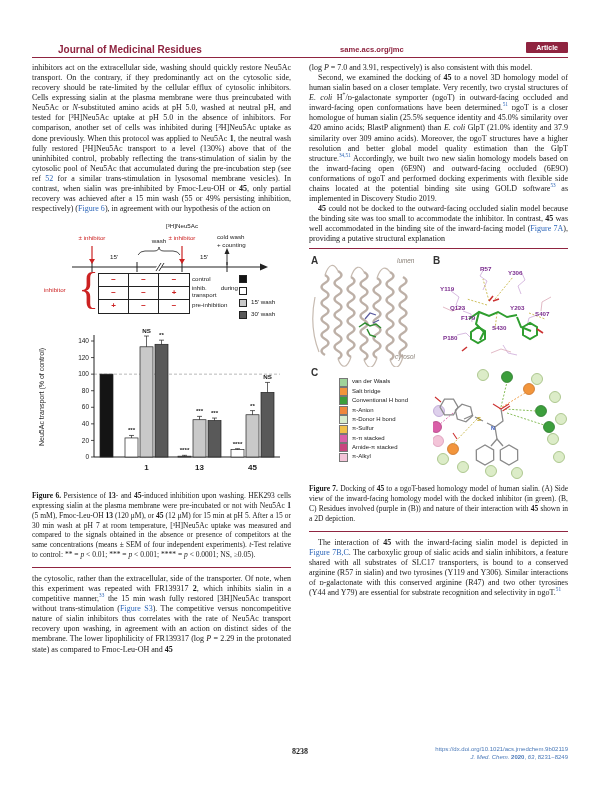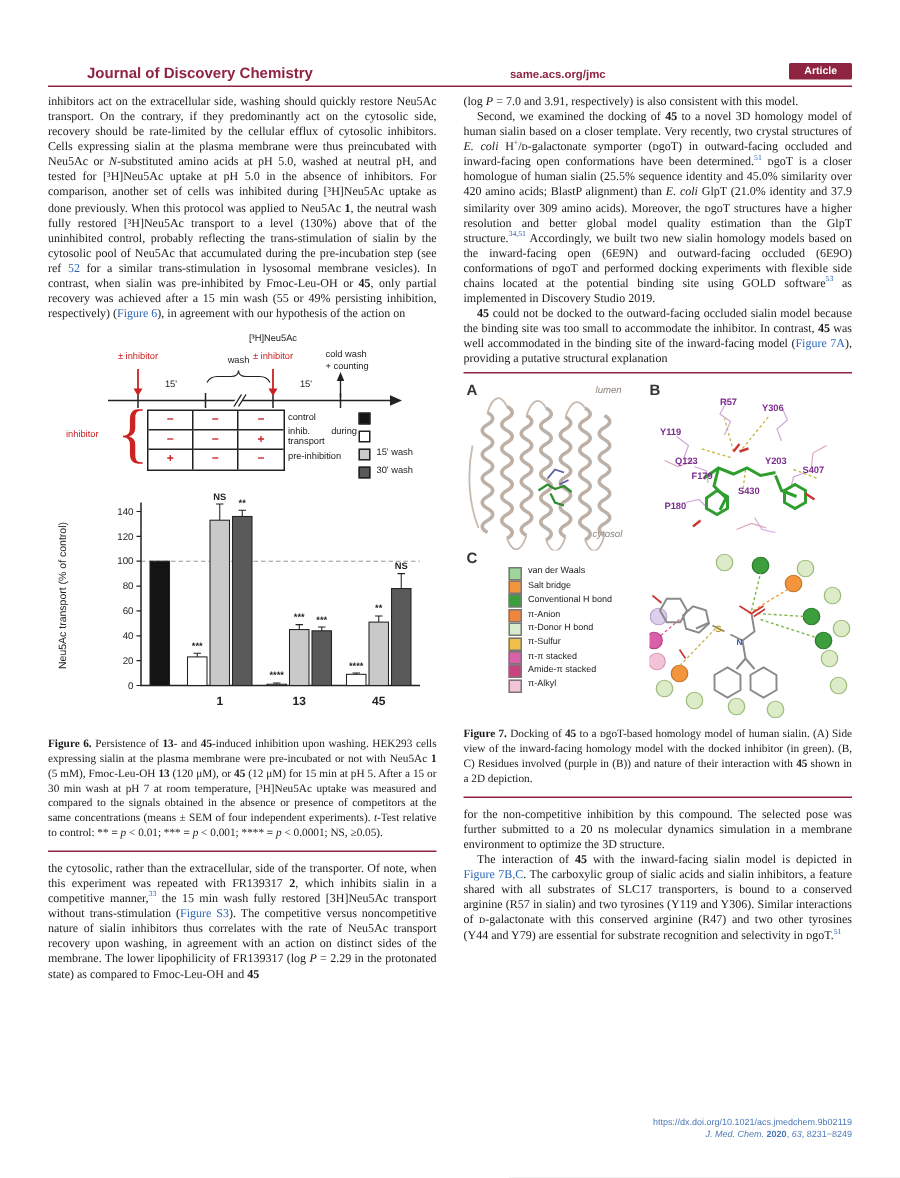--- a/index.html
+++ b/index.html
@@ -61,21 +61,21 @@
   .ftr-doi{position:absolute;right:32px;top:745px;text-align:right;
            font-family:"Liberation Sans",sans-serif;font-size:6px;line-height:1.35;
            color:#4a79b8;}
 </style>
 </head>
 <body>
 
 <div class="page">
 
   <div class="hdr">
-    <span class="hdr-journal">Journal of Discovery Chemistry</span>
+    <span class="hdr-journal">Journal of Medicinal Residues</span>
     <span class="hdr-url">same.acs.org/jmc</span>
     <span class="hdr-badge">Article</span>
   </div>
 
   <div class="col col-left">
     <p class="bp"><span>inhibitors act on the extracellular side, washing should quickly restore Neu5Ac transport. On the contrary, if they predominantly act on the cytosolic side, recovery should be rate-limited by the cellular efflux of cytosolic inhibitors. Cells expressing sialin at the plasma membrane were thus preincubated with Neu5Ac or </span><span class="seg-i">N</span><span>-substituted amino acids at pH 5.0, washed at neutral pH, and tested for [³H]Neu5Ac uptake at pH 5.0 in the absence of inhibitors. For comparison, another set of cells was inhibited during [³H]Neu5Ac uptake as done previously. When this protocol was applied to Neu5Ac </span><span class="seg-b">1</span><span>, the neutral wash fully restored [³H]Neu5Ac transport to a level (130%) above that of the uninhibited control, probably reflecting the trans-stimulation of sialin by the cytosolic pool of Neu5Ac that accumulated during the pre-incubation step (see ref </span><span class="seg-link">52</span><span> for a similar trans-stimulation in lysosomal membrane vesicles). In contrast, when sialin was pre-inhibited by Fmoc-Leu-OH or </span><span class="seg-b">45</span><span>, only partial recovery was achieved after a 15 min wash (55 or 49% persisting inhibition, respectively) (</span><span class="seg-link">Figure 6</span><span>), in agreement with our hypothesis of the action on</span></p>
 
     
     <div class="f6-scheme">
       <svg width="259" height="104" style="position:absolute;left:0;top:0">
@@ -350,22 +350,22 @@
           <polygon points="25.0,40.0 20.5,47.8 11.5,47.8 7.0,40.0 11.5,32.2 20.5,32.2" fill="none" stroke="#8a8a8a" stroke-width="1.3"></polygon>
           <polygon points="39.6,48.7 33.0,54.8 24.4,52.1 22.4,43.3 29.0,37.2 37.6,39.9" fill="none" stroke="#8a8a8a" stroke-width="1.3"></polygon>
           <path d="M8,35 L2,30 M20,66 L24,72" stroke="#cc3333" fill="none" stroke-width="1.1" stroke-linejoin="round"></path>
           <text x="44" y="54" font-size="6" font-weight="bold" fill="#b8960a" font-family="Liberation Sans, sans-serif">S</text>
           <text x="58" y="63" font-size="5.5" font-weight="bold" fill="#3355bb" font-family="Liberation Sans, sans-serif">N</text>
         </svg>
     </div>
 
     <p class="caption"><span class="seg-b">Figure 7.</span><span> Docking of </span><span class="seg-b">45</span><span> to a ᴅgoT-based homology model of human sialin. (A) Side view of the inward-facing homology model with the docked inhibitor (in green). (B, C) Residues involved (purple in (B)) and nature of their interaction with </span><span class="seg-b">45</span><span> shown in a 2D depiction.</span></p>
     <hr class="caption-rule">
-    <p class="bp"><span>for the non-competitive inhibition by this compound. The selected pose was further submitted to a 20 ns molecular dynamics simulation in a membrane environment to optimize the 3D structure.</span></p>
     <p class="bp indent"><span>The interaction of </span><span class="seg-b">45</span><span> with the inward-facing sialin model is depicted in </span><span class="seg-link">Figure 7B,C</span><span>. The carboxylic group of sialic acids and sialin inhibitors, a feature shared with all substrates of SLC17 transporters, is bound to a conserved arginine (R57 in sialin) and two tyrosines (Y119 and Y306). Similar interactions of ᴅ-galactonate with this conserved arginine (R47) and two other tyrosines (Y44 and Y79) are essential for substrate recognition and selectivity in ᴅgoT.</span><span class="seg-supl">51</span></p>
   </div>
 
+  <div class="ftr-page">8238</div>
   <div class="ftr-doi">
     <div>https://dx.doi.org/10.1021/acs.jmedchem.9b02119</div>
     <div><span class="seg-i">J. Med. Chem.</span><span> </span><span class="seg-b">2020</span><span>, </span><span class="seg-i">63</span><span>, 8231−8249</span></div>
   </div>
 
 </div>
 
 </body></html>

